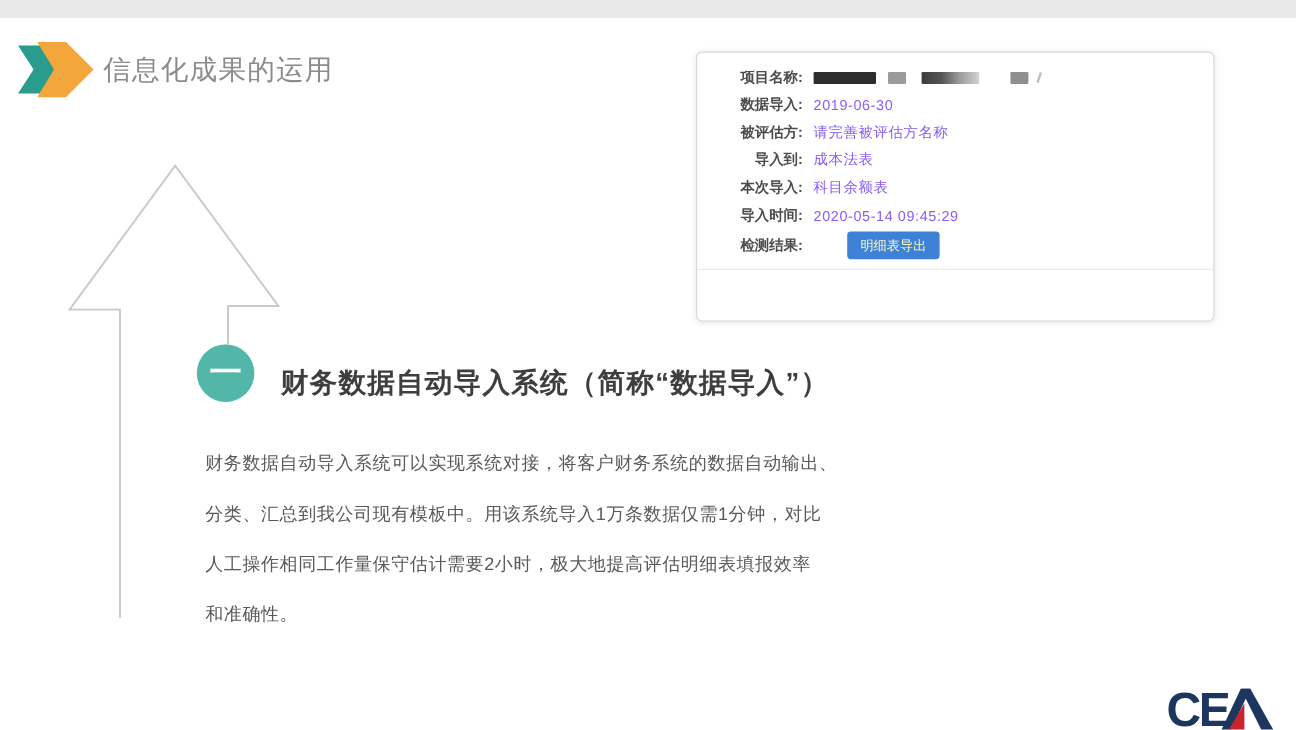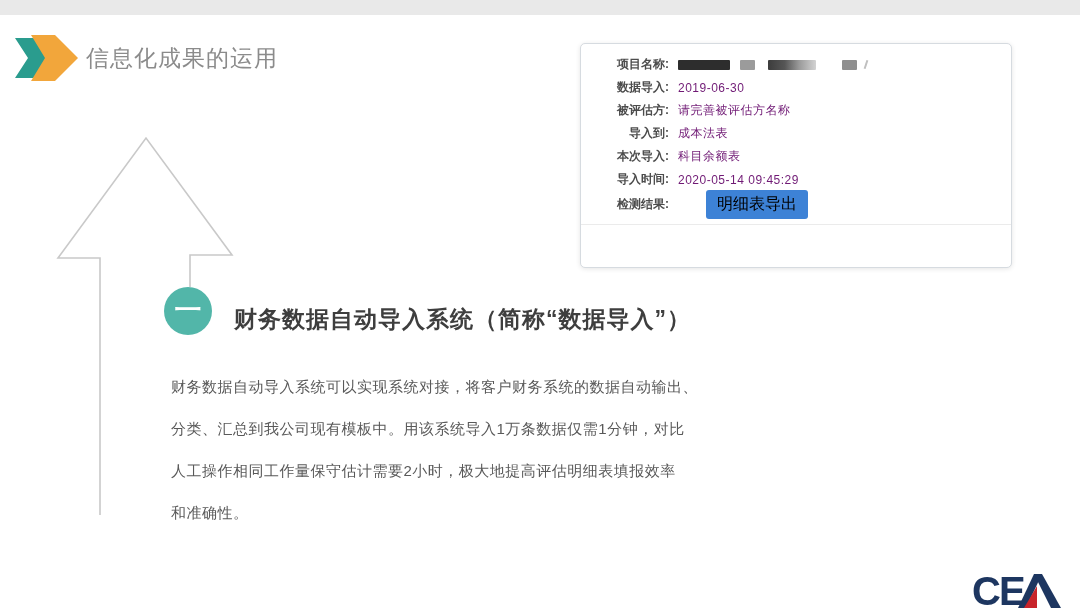--- a/index.html
+++ b/index.html
@@ -34,32 +34,32 @@
 
   
   .panel {
     left:580px; top:28px; width:432px; height:225px; background:#ffffff;
     border:1px solid #d6dbe0; border-radius:5px; box-shadow:0 1px 5px rgba(0,0,0,0.10);
     font-size:12px; padding-top:9px;
   }
   .f-row { display:flex; align-items:center; height:23px; }
   .f-row.btn-row { height:27px;gap:28px; }
   .f-label { flex:0 0 88px; text-align:right; font-weight:bold; color:#4c4c4c; }
-  .f-value { margin-left:9px; color:#701a75; letter-spacing:0.5px; }
+  .f-value { margin-left:9px; color:#8b5cf6; letter-spacing:0.5px; }
   .redactions { display:flex; align-items:center; margin-left:9px; }
   .rb { height:10px; border-radius:1px; }
   .rb1 { width:52px; background:#2d2d2d; }
   .rb2 { width:15px; background:#9b9b9b; margin-left:10px; }
   .rb3 { width:48px; margin-left:13px;
          background:linear-gradient(90deg,#3c3c3c 0%,#565656 35%,#9a9a9a 65%,#d2d2d2 100%); }
   .rb4 { width:15px; background:#8f8f8f; margin-left:26px; }
   .rb-tick { width:2px; height:9px; background:#c0c0c0; margin-left:8px; transform:rotate(18deg); }
   .export-btn {
-    margin-left:9px; background:#3d82d6; color:#000000; border:none; border-radius:3px;
-    padding:4px 11px; font-size:16px; cursor:pointer;
+    margin-left:9px; background:#3d82d6; color:#fef9c3; border:none; border-radius:3px;
+    padding:4px 11px; font-size:11px; cursor:pointer;
   }
   .divider { border-top:1px solid #ebebeb; margin-top:6px; }
   .panel-footer { text-align:center; padding-top:8px; }
   .upload-line { display:flex; justify-content:center; align-items:center;
                  color:#2e6ed5; font-weight:bold; font-size:12.5px; }
   .blue-block { display:inline-block; width:56px; height:11px; background:#6a97e2;
                 opacity:0.75; filter:blur(1px); border-radius:2px; margin:0 2px; }
   .summary-line { margin-top:7px; font-size:12.5px; color:#555555; font-weight:bold; }
   .check { color:#3fa54b; margin-right:2px; }
   .count-blue { color:#3c7dd9; }

